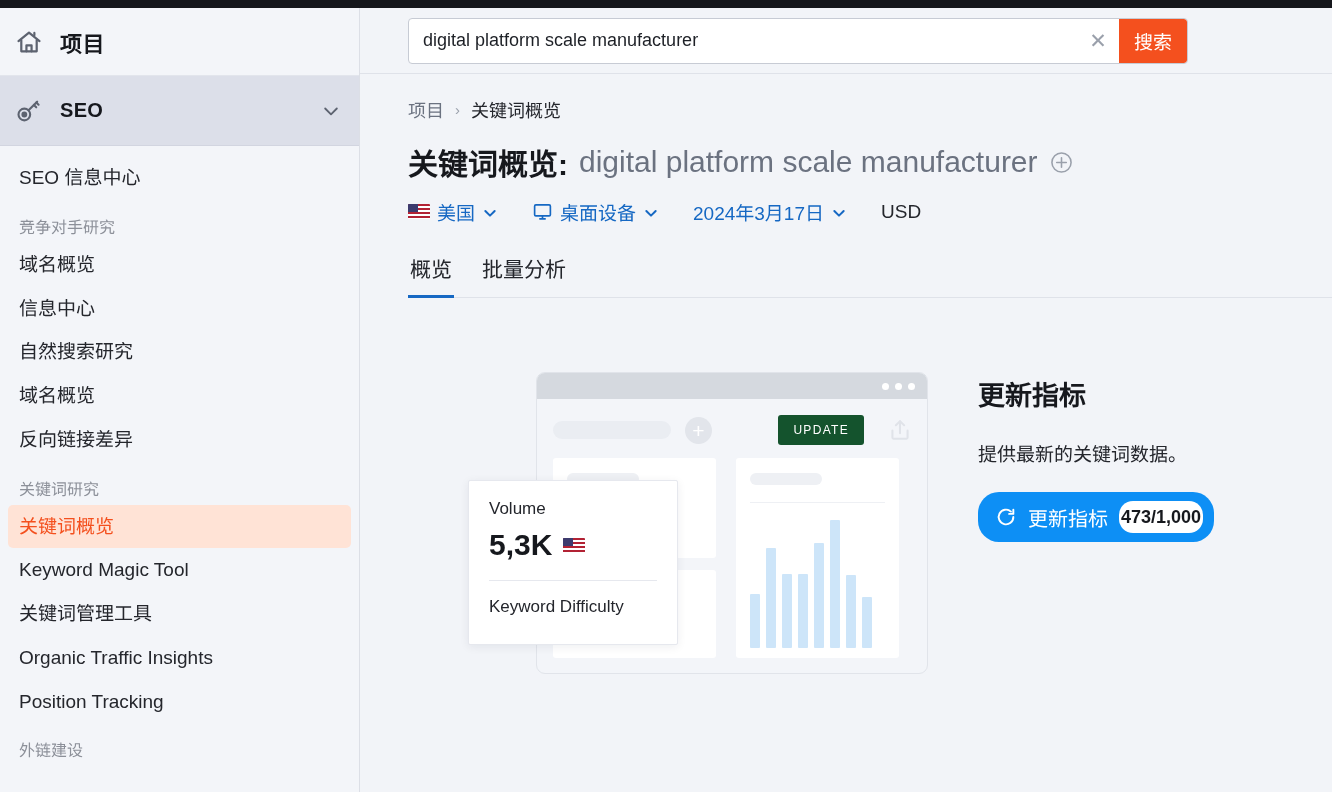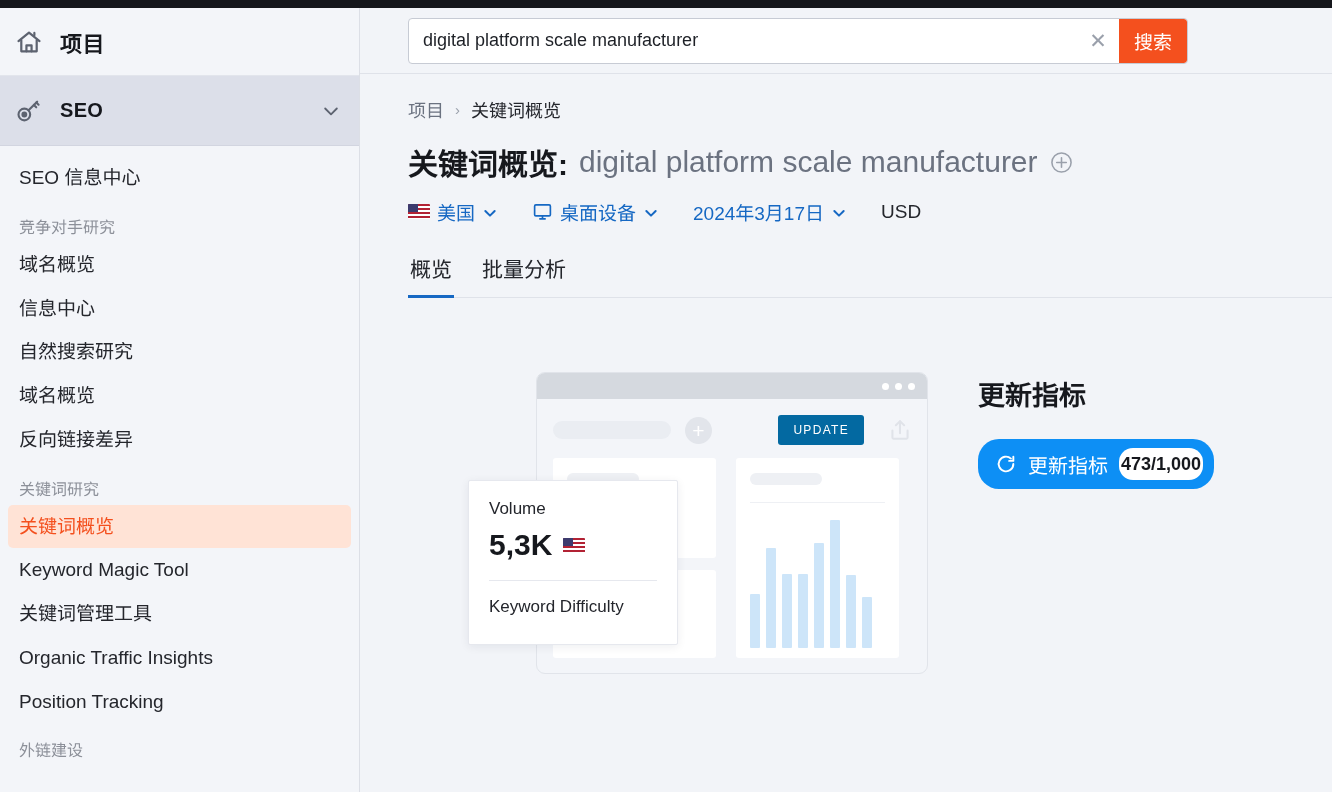--- a/index.html
+++ b/index.html
@@ -270,21 +270,21 @@
   }
   .mock-pill { width: 118px; height: 18px; background: #eaedf2; border-radius: 9px; }
   .mock-plus {
     width: 27px; height: 27px; border-radius: 50%;
     background: #e2e5eb;
     display: flex; align-items: center; justify-content: center;
     color: #ffffff; font-size: 21px; line-height: 1;
   }
   .mock-update {
     margin-left: auto;
-    background: #0369a1; color: #fff;
+    background: #14532d; color: #fff;
     font-size: 12px; letter-spacing: 1.3px;
     padding: 8px 15px; border-radius: 3px;
     font-family: "Liberation Sans", sans-serif;
   }
   .mock-share { width: 26px; height: 26px; color: #e0e3e9; margin-left: 9px; }
 
   .mock-cards { display: flex; gap: 20px; padding: 13px 16px 0 16px; }
   .mock-card {
     background: #fff; border-radius: 3px;
     width: 163px;
@@ -551,20 +551,21 @@
               </span>
             </div>
             <div class="mdiv"></div>
             <div class="mlabel">Keyword Difficulty</div>
           </div>
 
         </div>
 
         <div class="infopanel">
           <h2>更新指标</h2>
+          <p>提供最新的关键词数据。</p>
           <button class="update-btn">
             <span class="ricon">
               <svg width="22" height="22" viewBox="0 0 24 24" fill="none" stroke="#ffffff" stroke-width="2.1" stroke-linecap="round" stroke-linejoin="round">
                 <path d="M20 12a8 8 0 1 1-2.6-5.9"></path>
                   <path d="M20 4v4.6h-4.6"></path>
               </svg>
             </span>
             <span>更新指标</span>
             <span class="quota">473/1,000</span>
           </button>

